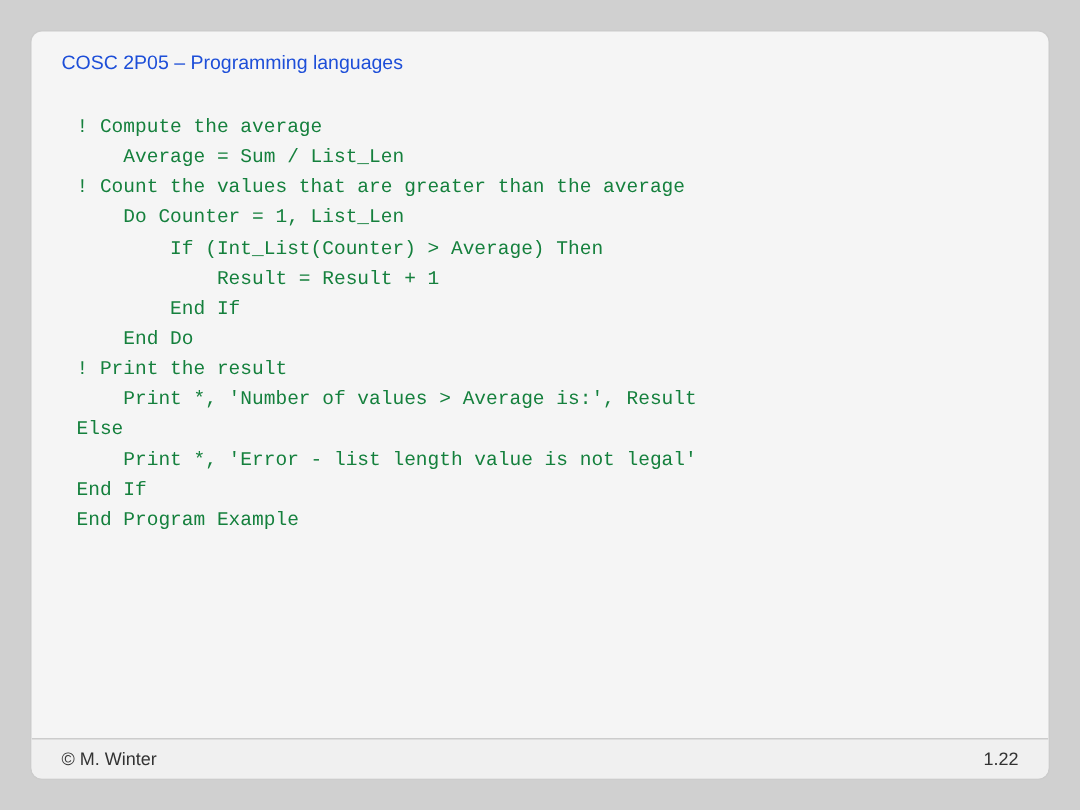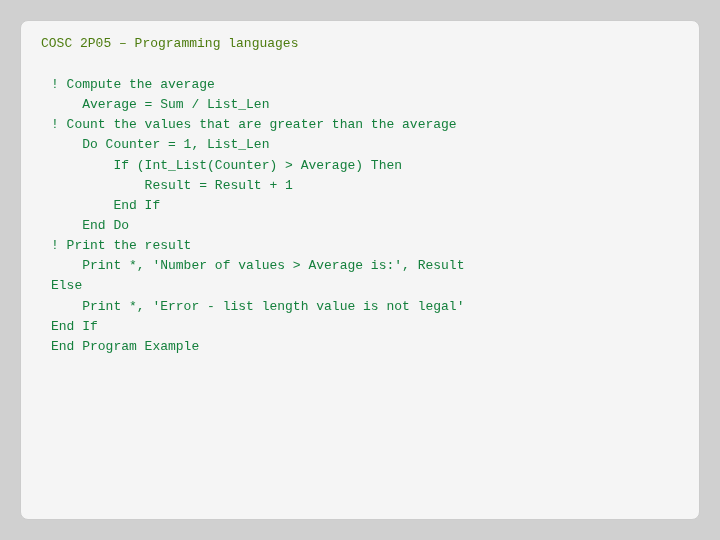--- a/index.html
+++ b/index.html
@@ -32,22 +32,22 @@
     }
 
     .slide-header {
       padding: 12px 20px 8px 20px;
       border-bottom: none;
     }
 
     .slide-title {
       font-size: 13px;
       font-weight: normal;
-      color: #4d7c0f;
-      font-family: Liberation Mono, monospace;
+      color: #1d4ed8;
+      font-family: Liberation Sans, sans-serif;
     }
 
     .slide-content {
       flex: 1;
       padding: 16px 30px 16px 30px;
       overflow: auto;
     }
 
     .code-block {
       font-family: 'Courier New', Courier, monospace;
@@ -92,13 +92,17 @@
             Result = Result + 1
         End If
     End Do
 ! Print the result
     Print *, 'Number of values &gt; Average is:', Result
 Else
     Print *, 'Error - list length value is not legal'
 End If
 End Program Example</div>
   </div>
+  <div class="slide-footer">
+    <span class="footer-left">© M. Winter</span>
+    <span class="footer-right">1.22</span>
+  </div>
 </div>
 
 </body></html>

